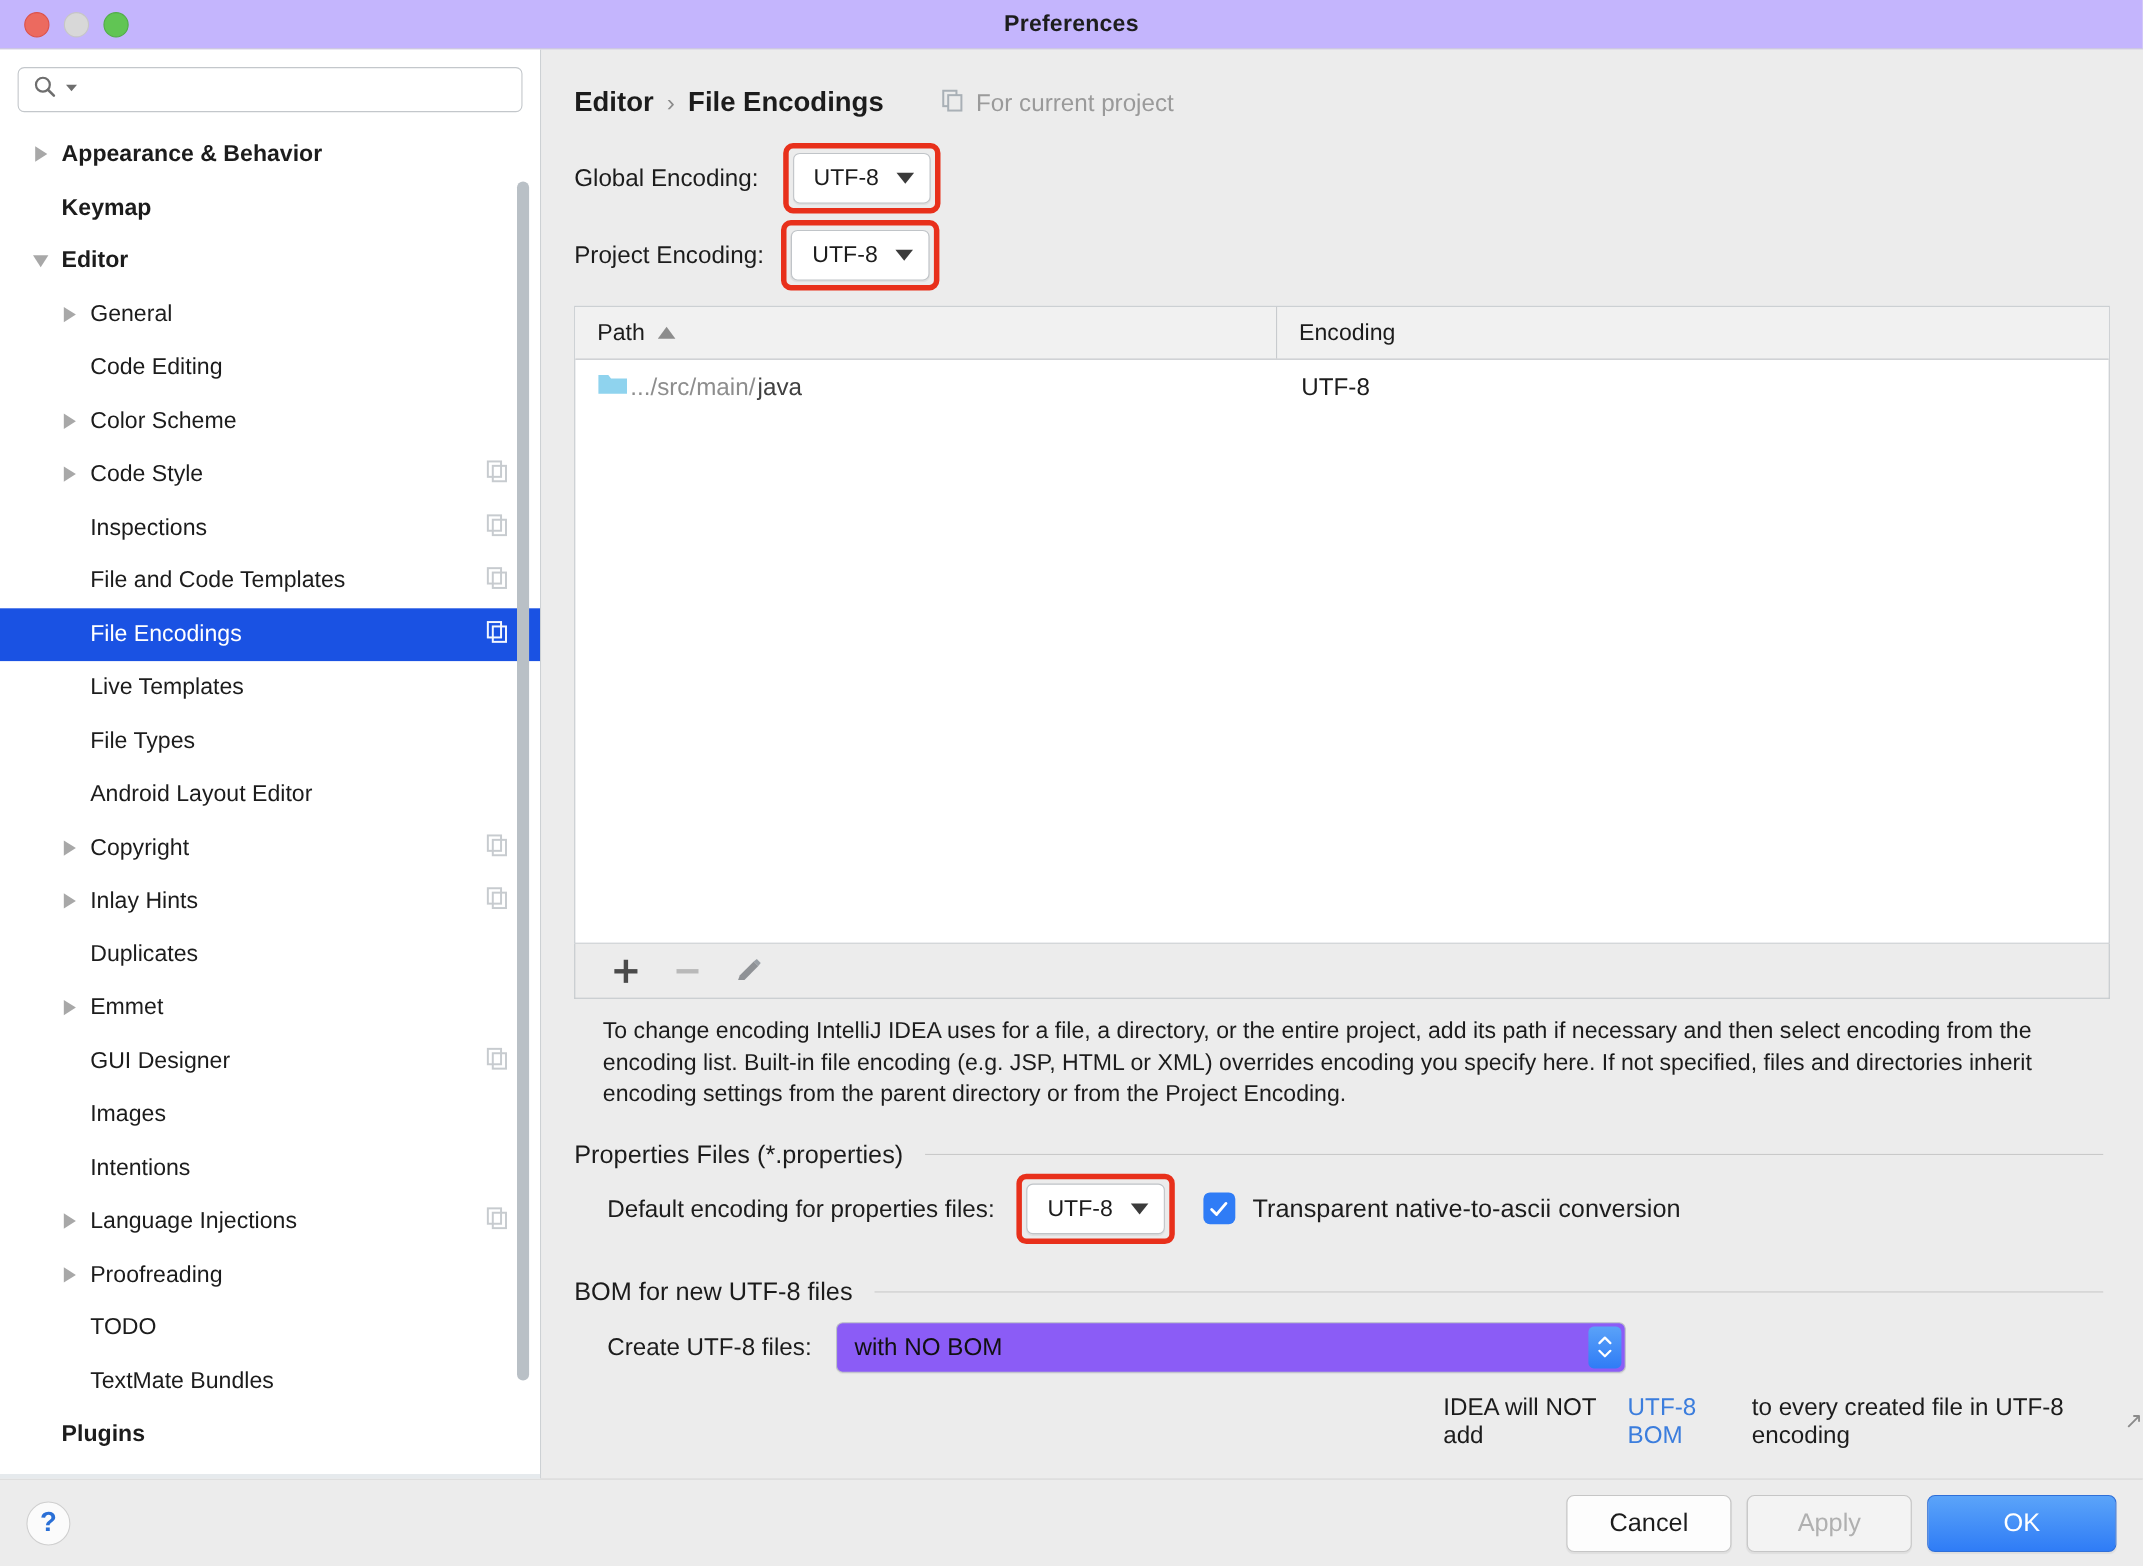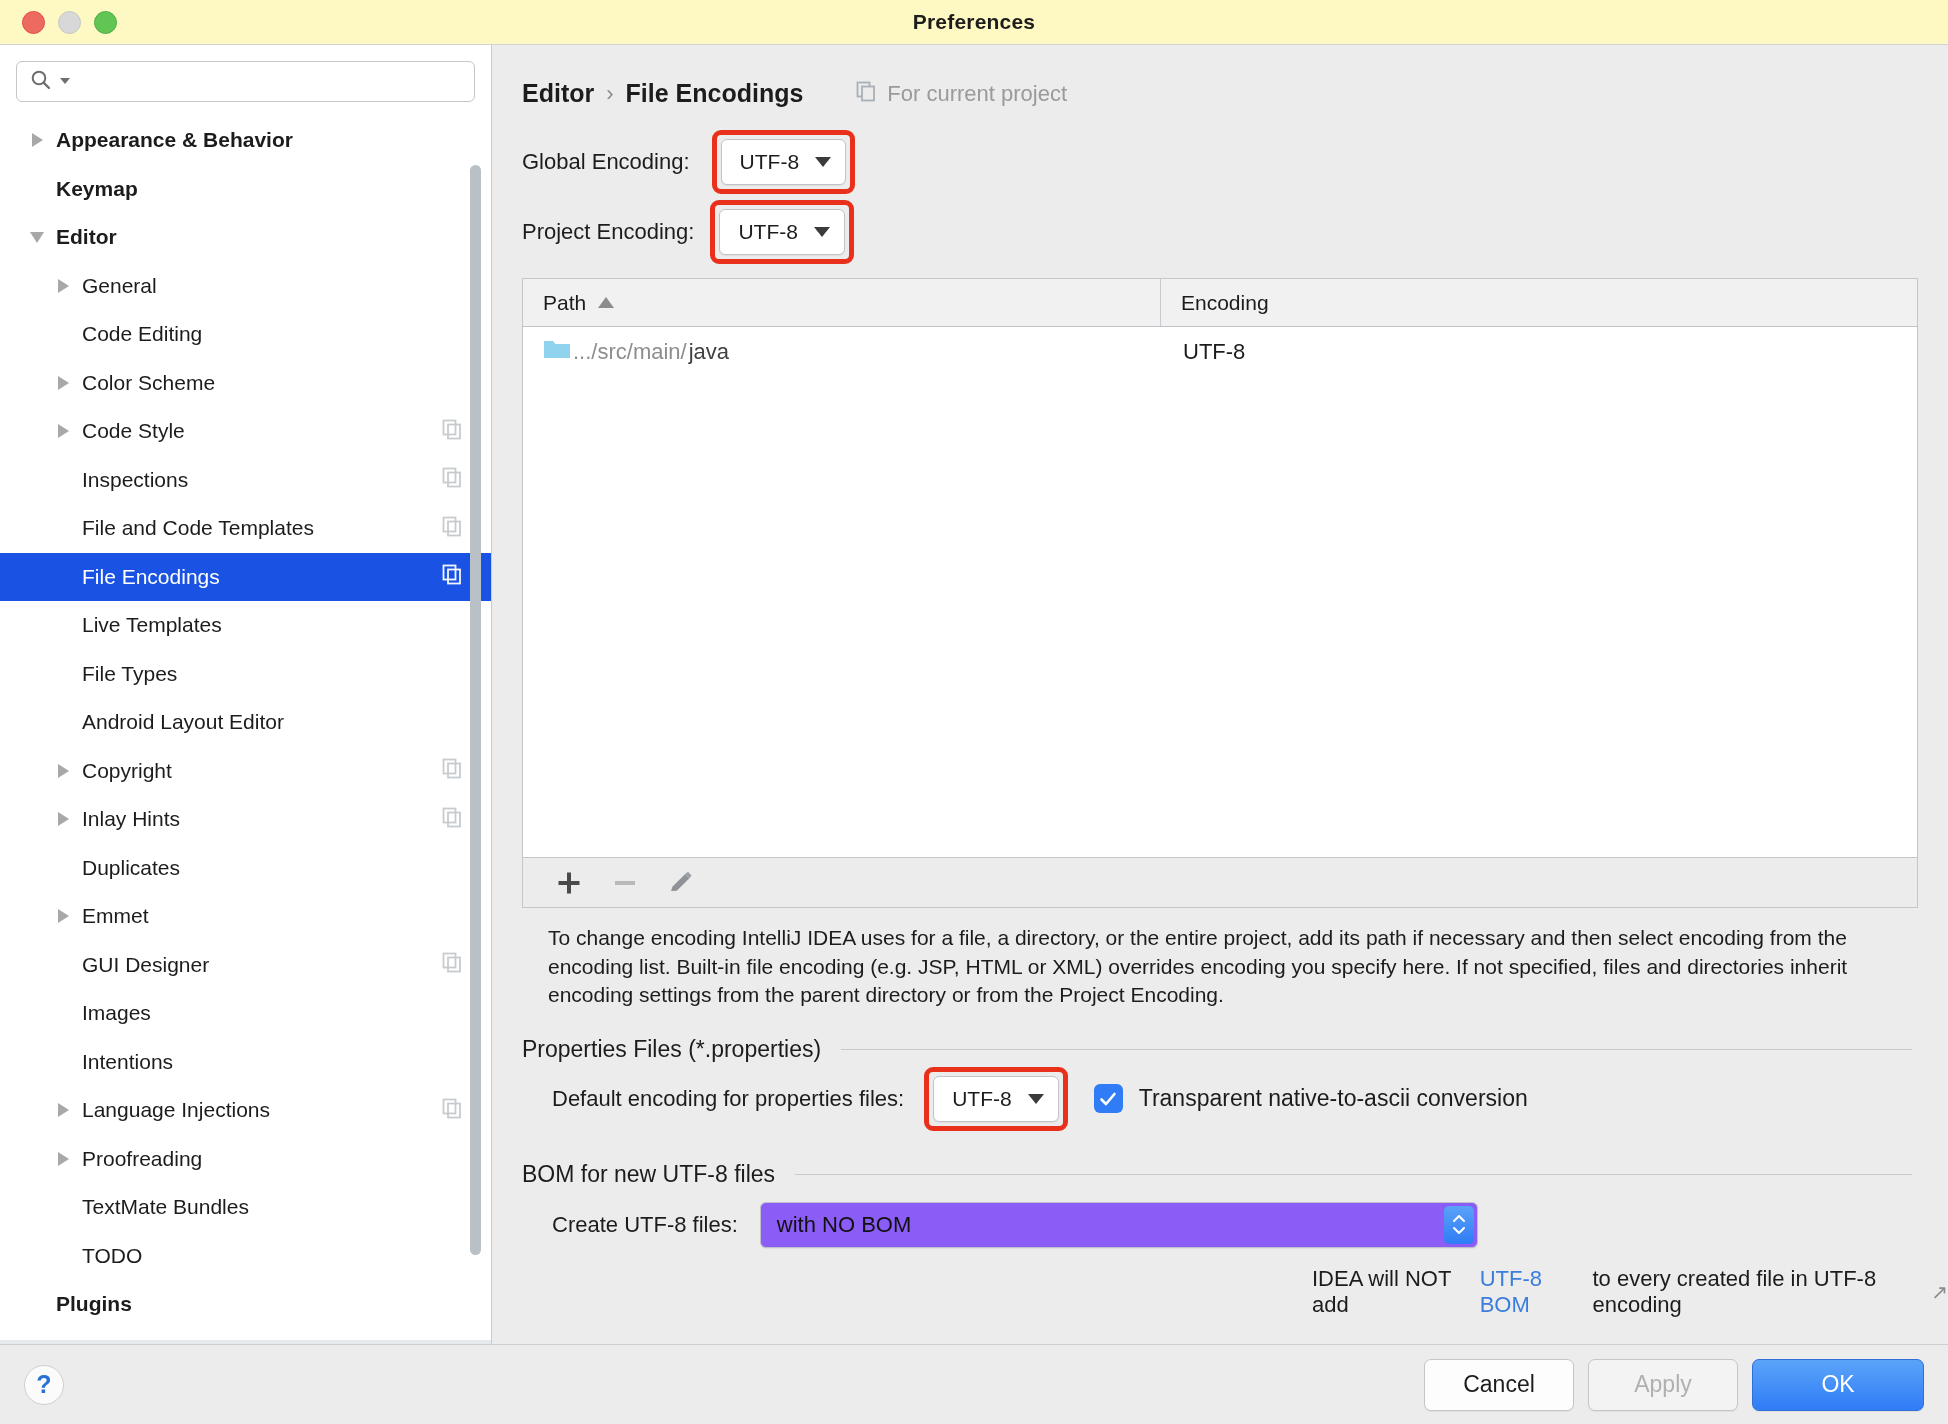--- a/index.html
+++ b/index.html
@@ -8,21 +8,21 @@
     width: 1948px; height: 1424px;
     font-family: "Liberation Sans", sans-serif;
     background: #ececec;
     overflow: hidden;
     -webkit-font-smoothing: antialiased;
   }
   .window { position: relative; width: 1948px; height: 1424px; background: #ececec; display: flex; flex-direction: column; }
 
   
   .titlebar {
-    height: 45px; min-height: 45px; background: #fef9c3;
+    height: 45px; min-height: 45px; background: #c4b5fd;
     display: flex; align-items: center; position: relative;
     border-bottom: 1px solid #d2d2d2;
   }
   .traffic { display: flex; gap: 13px; padding-left: 22px; align-items: center; }
   .dot { width: 23px; height: 23px; border-radius: 50%; }
   .dot.red { background: #ec6a5f; border: 1px solid #dd5148; }
   .dot.yellow { background: #d8d8d8; border: 1px solid #c6c6c6; }
   .dot.green { background: #61c554; border: 1px solid #50ad47; }
   .title {
     position: absolute; left: 0; right: 0; text-align: center;
@@ -336,25 +336,25 @@
               </svg></span>
           </div>
           <div class="tree-item lvl1">
             <span class="arrow-slot">
               <span class="arrow-right"></span>
             </span>
             <span class="tree-label">Proofreading</span>
           </div>
           <div class="tree-item lvl1">
             <span class="arrow-slot"></span>
+            <span class="tree-label">TODO</span>
+          </div>
+          <div class="tree-item lvl1">
+            <span class="arrow-slot"></span>
             <span class="tree-label">TextMate Bundles</span>
-          </div>
-          <div class="tree-item lvl1">
-            <span class="arrow-slot"></span>
-            <span class="tree-label">TODO</span>
           </div>
           <div class="tree-item lvl0">
             <span class="arrow-slot"></span>
             <span class="tree-label">Plugins</span>
           </div>
         </div>
       <div class="tree-scrollbar"></div>
       <div class="sidebar-bottom-fade"></div>
     </div>
 

